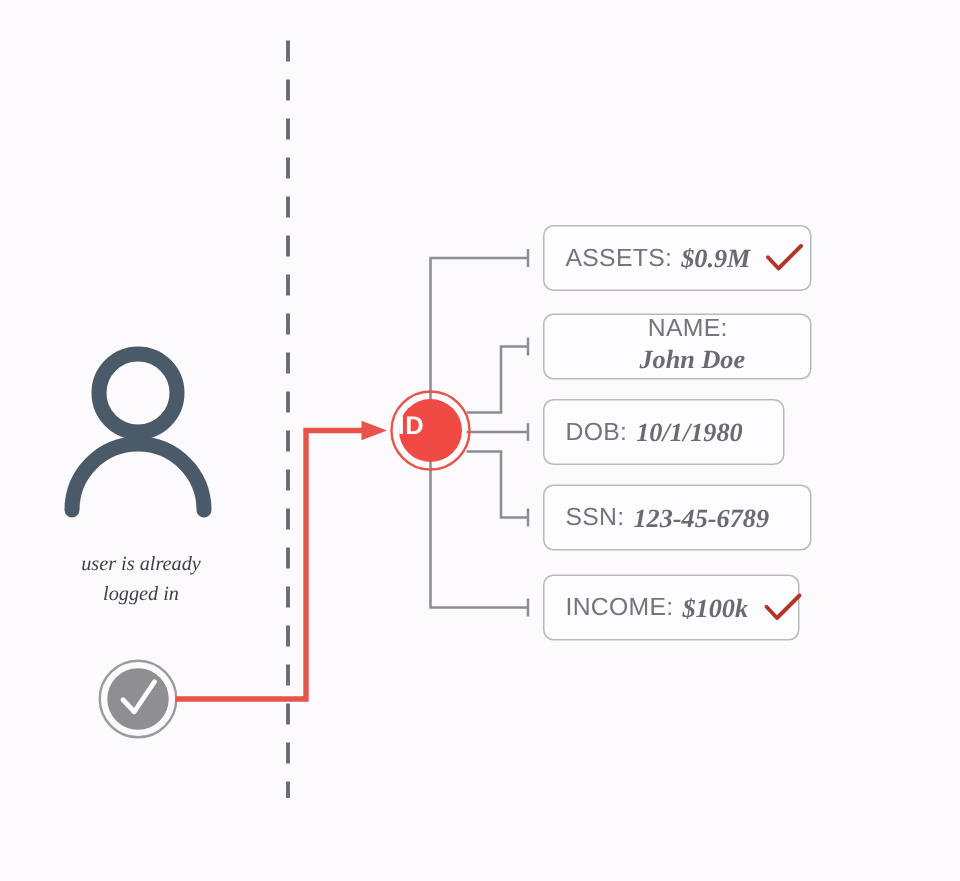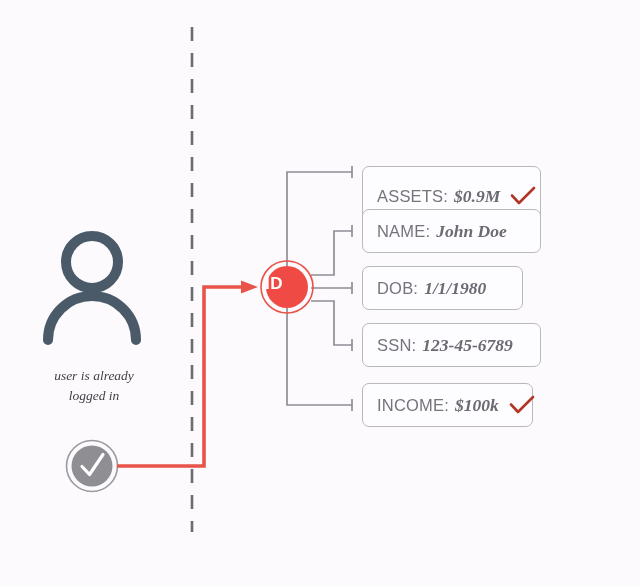--- a/index.html
+++ b/index.html
@@ -116,38 +116,38 @@
 
     <path d="M 311 301 L 334 301 L 334 345 L 352 345" fill="none" stroke="#8d8d95" stroke-width="1.7" stroke-linejoin="miter"></path>
     <line x1="352" y1="339" x2="352" y2="351" stroke="#8d8d95" stroke-width="1.7"></line>
 
     <circle cx="287" cy="287" r="26" fill="none" stroke="#e8534a" stroke-width="1.6"></circle>
     <circle cx="287" cy="287" r="21" fill="#ef4a44"></circle>
   </svg>
 
   <div class="id-badge-text">ID</div>
 
-  <div class="field-box" style="left:362px; top:166px; width:179px; height:60px;">
+  <div class="field-box" style="left:362px; top:150px; width:179px; height:44px;">
     <span class="field-label">ASSETS:</span>
     <span class="field-value">$0.9M</span>
     <span class="field-check">
       <svg width="26" height="20" viewBox="0 0 26 20">
         <path d="M 2 9.5 L 9 17 L 24 2" fill="none" stroke="#b03626" stroke-width="2.6" stroke-linecap="round" stroke-linejoin="round"></path>
       </svg>
     </span>
   </div>
 
-  <div class="field-box" style="left:362px; top:209px; width:179px; height:44px;">
+  <div class="field-box" style="left:362px; top:209px; width:179px; height:44px;flex-direction:column;">
     <span class="field-label">NAME:</span>
     <span class="field-value">John Doe</span>
   </div>
 
   <div class="field-box" style="left:362px; top:266px; width:161px; height:44px;">
     <span class="field-label">DOB:</span>
-    <span class="field-value">1/1/1980</span>
+    <span class="field-value">10/1/1980</span>
   </div>
 
   <div class="field-box" style="left:362px; top:323px; width:179px; height:44px;">
     <span class="field-label">SSN:</span>
     <span class="field-value">123-45-6789</span>
   </div>
 
   <div class="field-box" style="left:362px; top:383px; width:171px; height:44px;">
     <span class="field-label">INCOME:</span>
     <span class="field-value">$100k</span>

